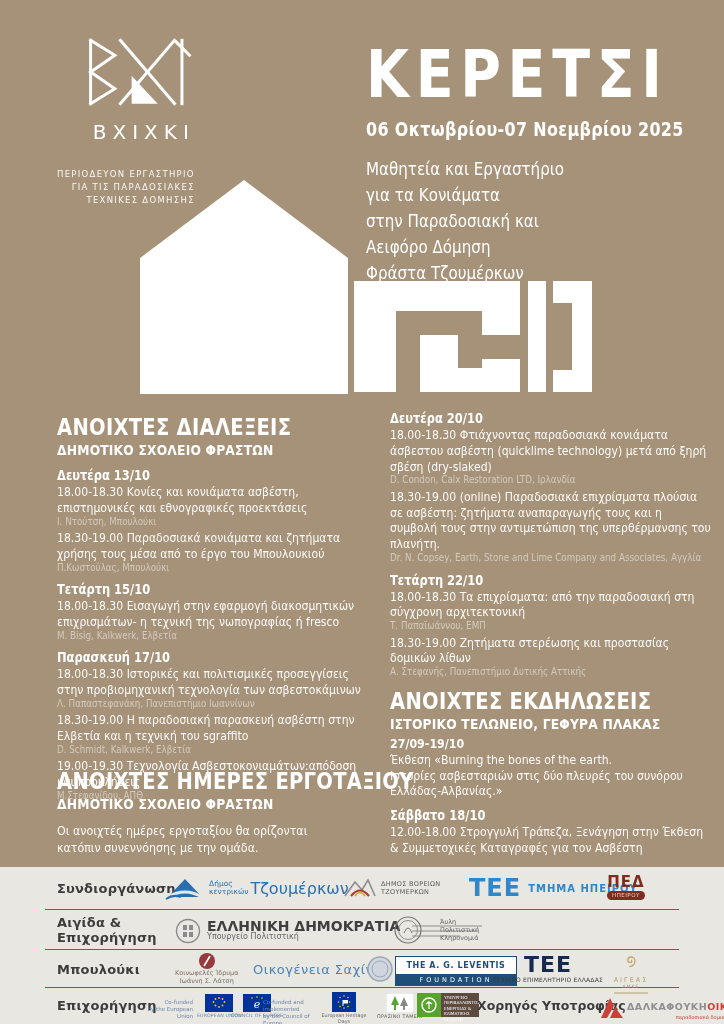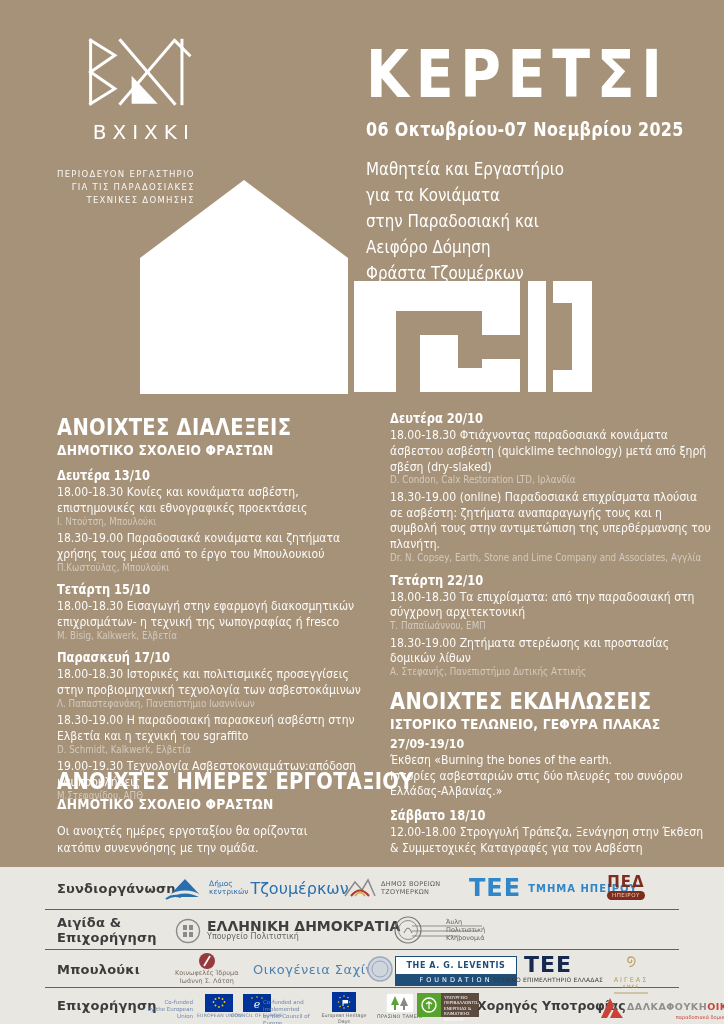--- a/index.html
+++ b/index.html
@@ -278,21 +278,21 @@
             <i style="width:48px"></i>
         </div>
       </div>
 
       <div class="abs flex" style="left:348px; top:5px">
         <svg width="30" height="30" viewBox="0 0 30 30">
           <circle cx="15" cy="15" r="13" fill="none" stroke="#777" stroke-width="1.2"></circle>
           <circle cx="15" cy="15" r="9.5" fill="none" stroke="#777" stroke-width="0.8"></circle>
           <path d="M11 18 Q15 8 19 18" stroke="#777" stroke-width="1" fill="none"></path>
         </svg>
-        <div style="margin-left:23px">
+        <div style="margin-left:17px">
           <div class="her-txt">Άυλη</div>
           <div class="her-txt">Πολιτιστική</div>
           <div class="her-txt">Κληρονομιά</div>
         </div>
       </div>
     </div>
 
     <div class="p-row r3">
       <div class="p-label" style="left:12px; top:12px">Μπουλούκι</div>
 

